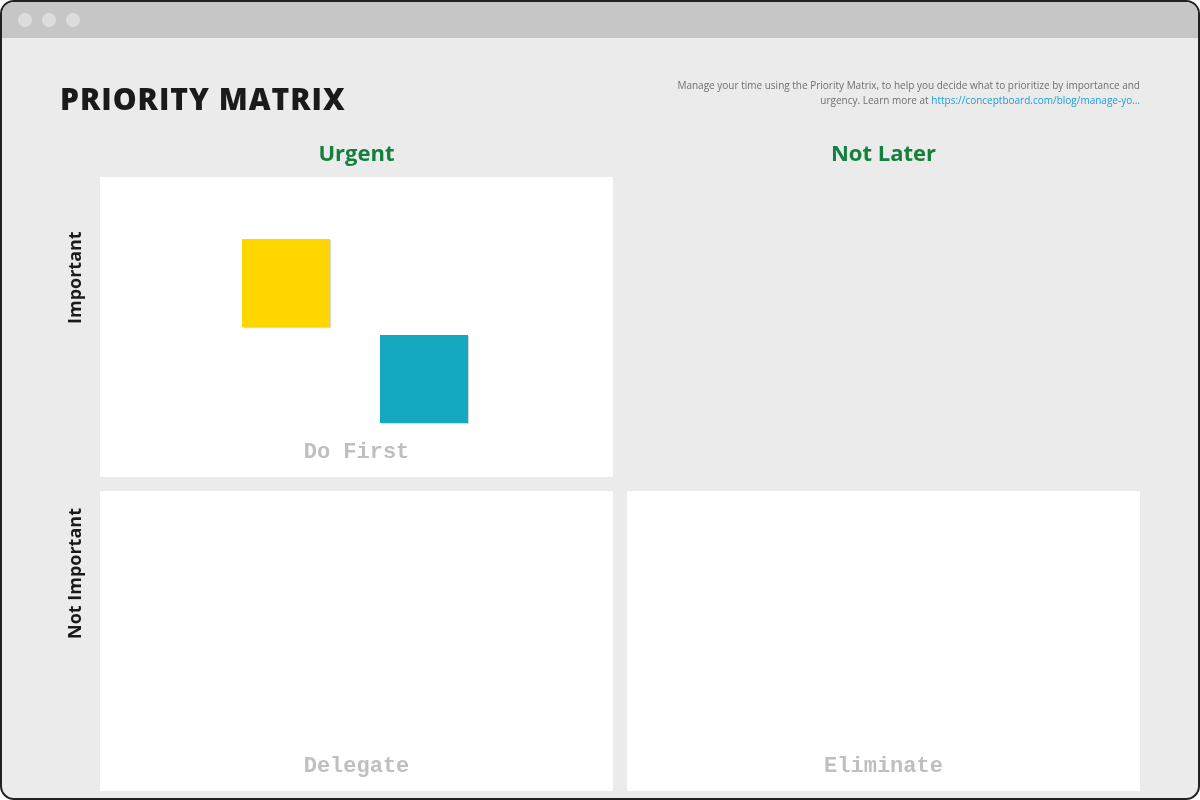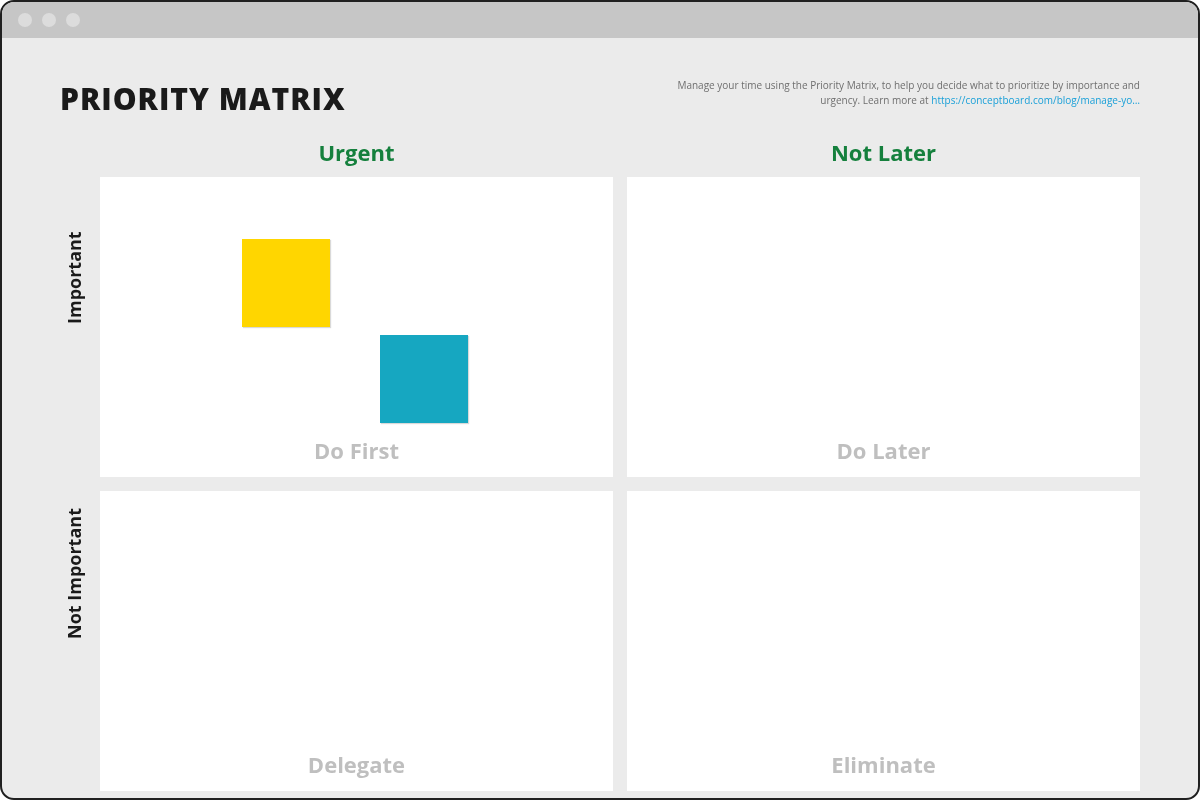--- a/index.html
+++ b/index.html
@@ -101,20 +101,21 @@
     }
     .quad-caption {
       position: absolute;
       left: 0;
       right: 0;
       bottom: 12px;
       text-align: center;
       font-size: 22px;
       font-weight: 700;
       color: #bfbfbf;
+      font-family: Liberation Mono, monospace;
     }
     .row-label {
       position: absolute;
       left: -6px;
       width: 40px;
       text-align: center;
       font-size: 18px;
       font-weight: 700;
       color: #1a1a1a;
       transform: rotate(-90deg);
@@ -175,23 +176,20 @@
       <div class="row-label not-important">Not Important</div>
 
       <div class="grid-body">
 
         <div class="grid-row">
           <div class="quad">
             <div class="sticky yellow"></div>
             <div class="sticky teal"></div>
             <div class="quad-caption">Do First</div>
           </div>
-          <div class="quad">
-            <div class="quad-caption">Do Later</div>
-          </div>
         </div>
 
         <div class="grid-row">
           <div class="quad">
             <div class="quad-caption">Delegate</div>
           </div>
           <div class="quad">
             <div class="quad-caption">Eliminate</div>
           </div>
         </div>

